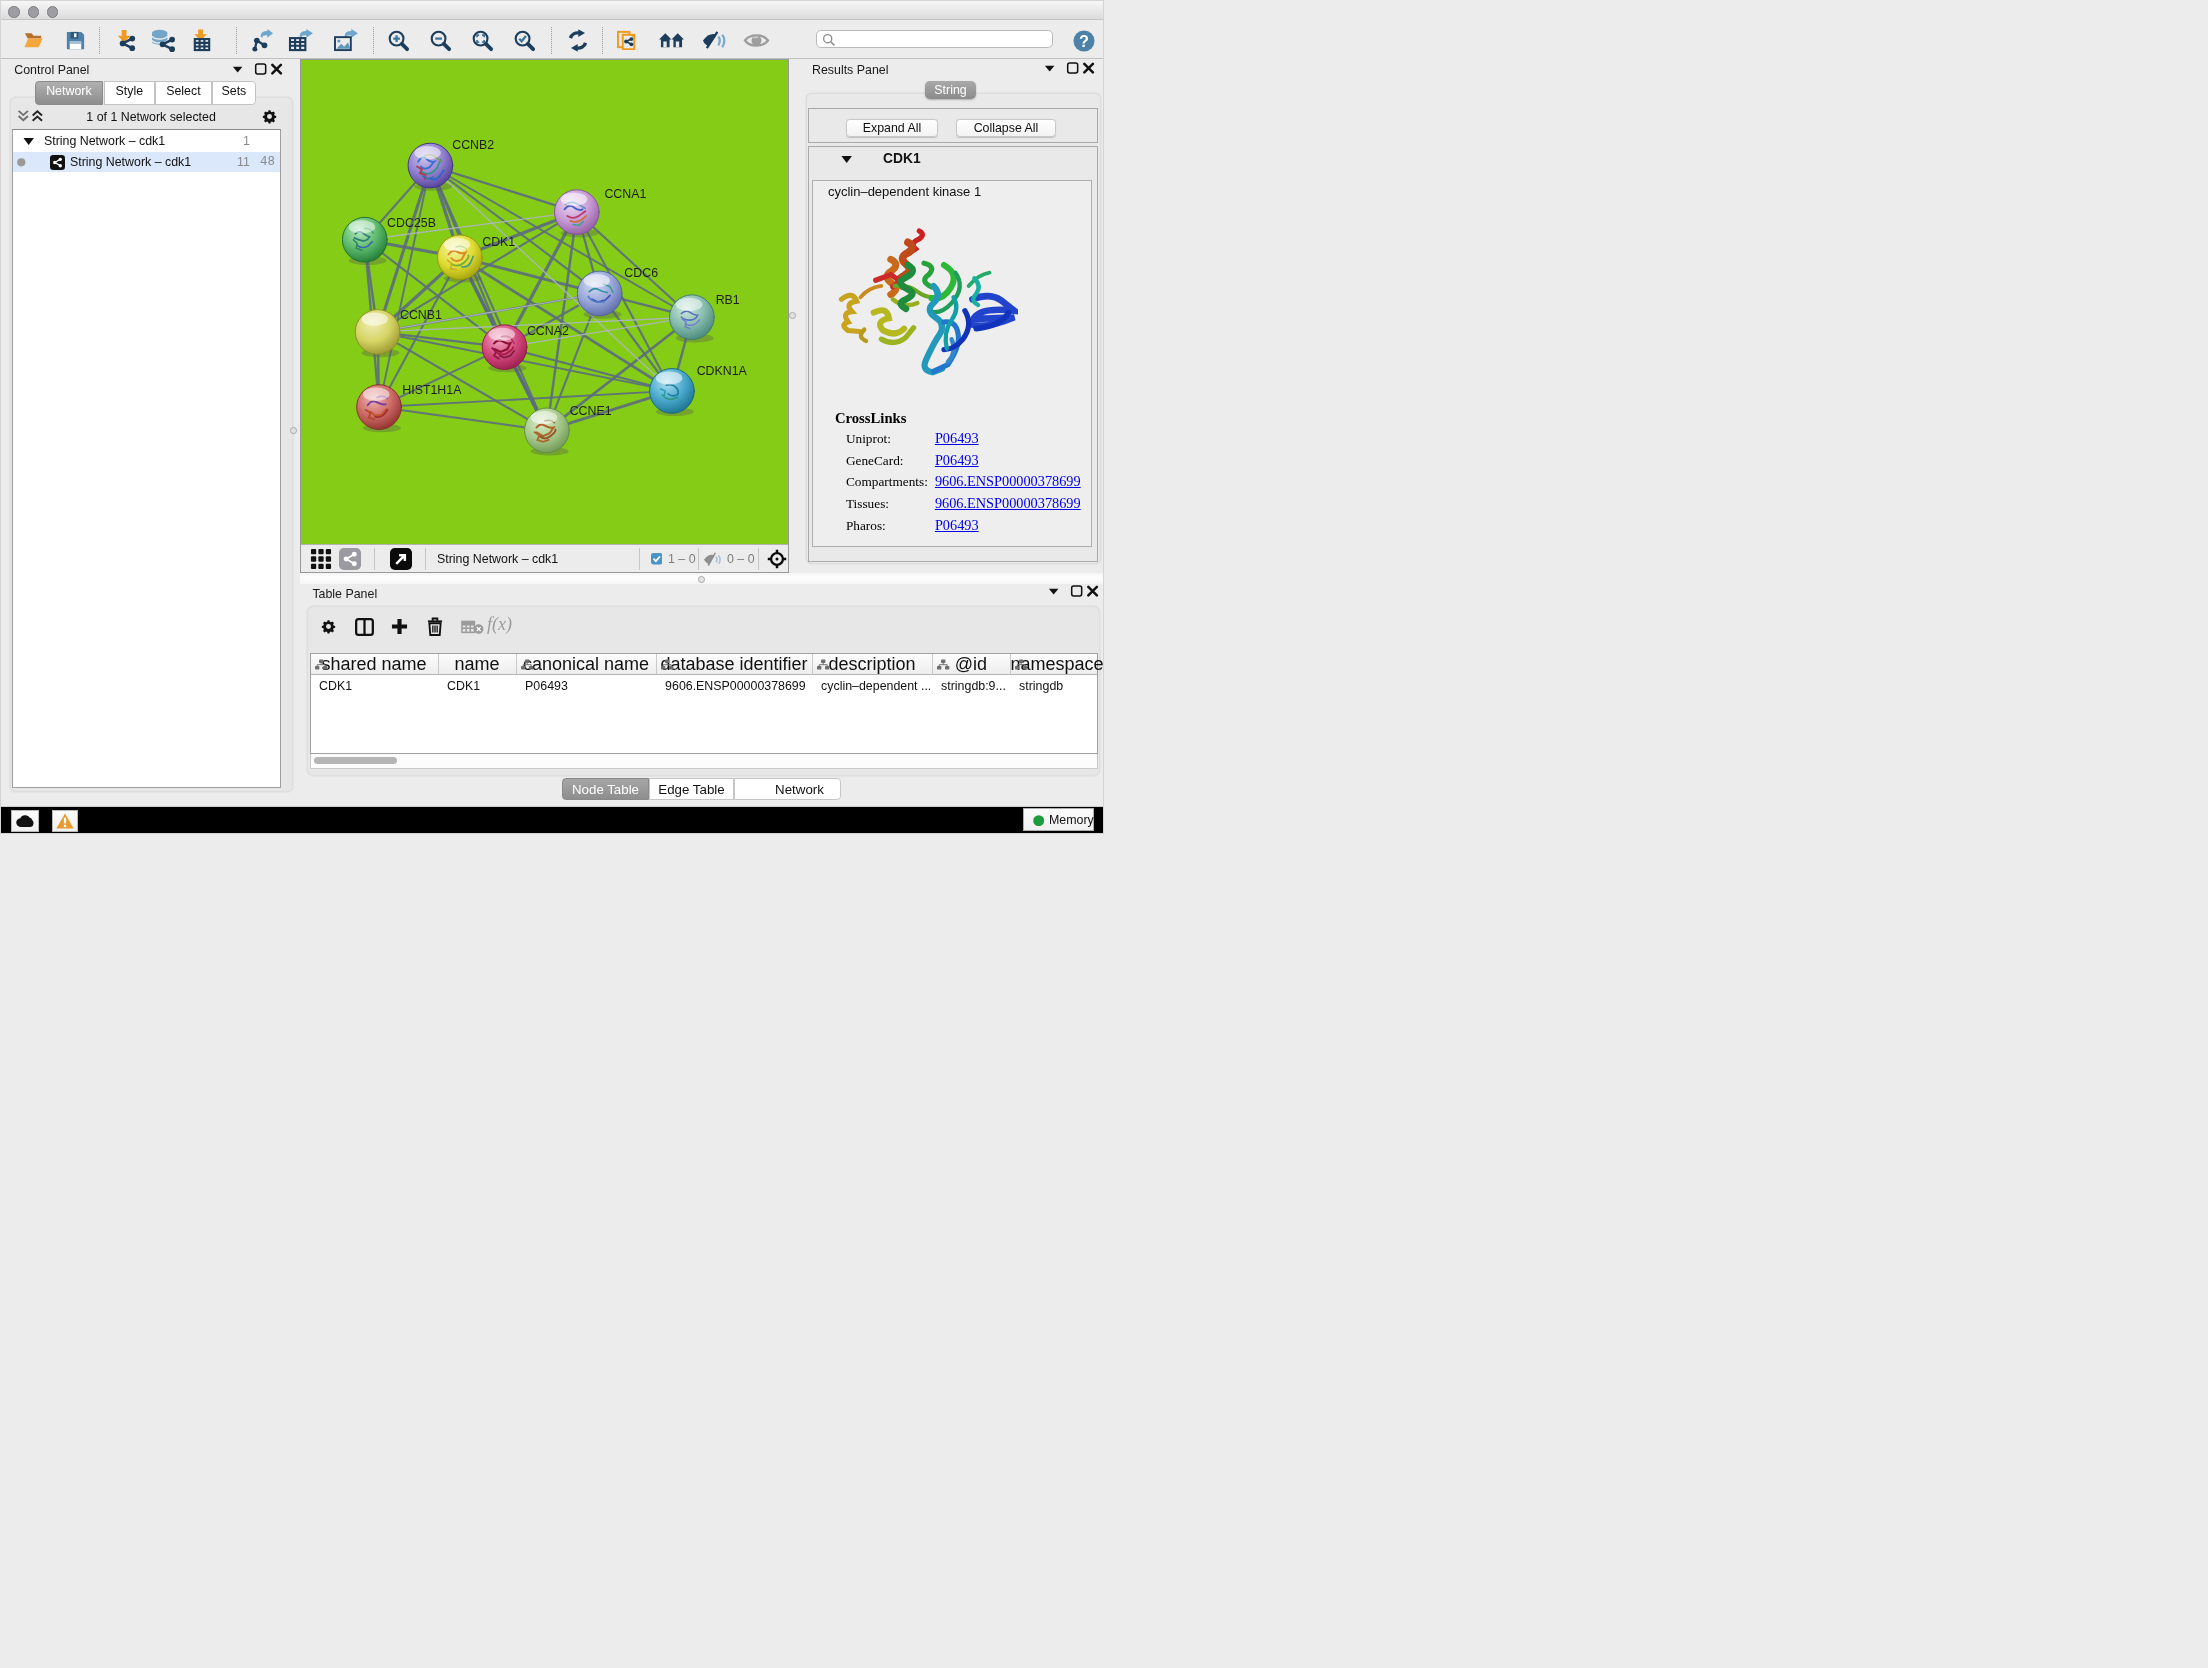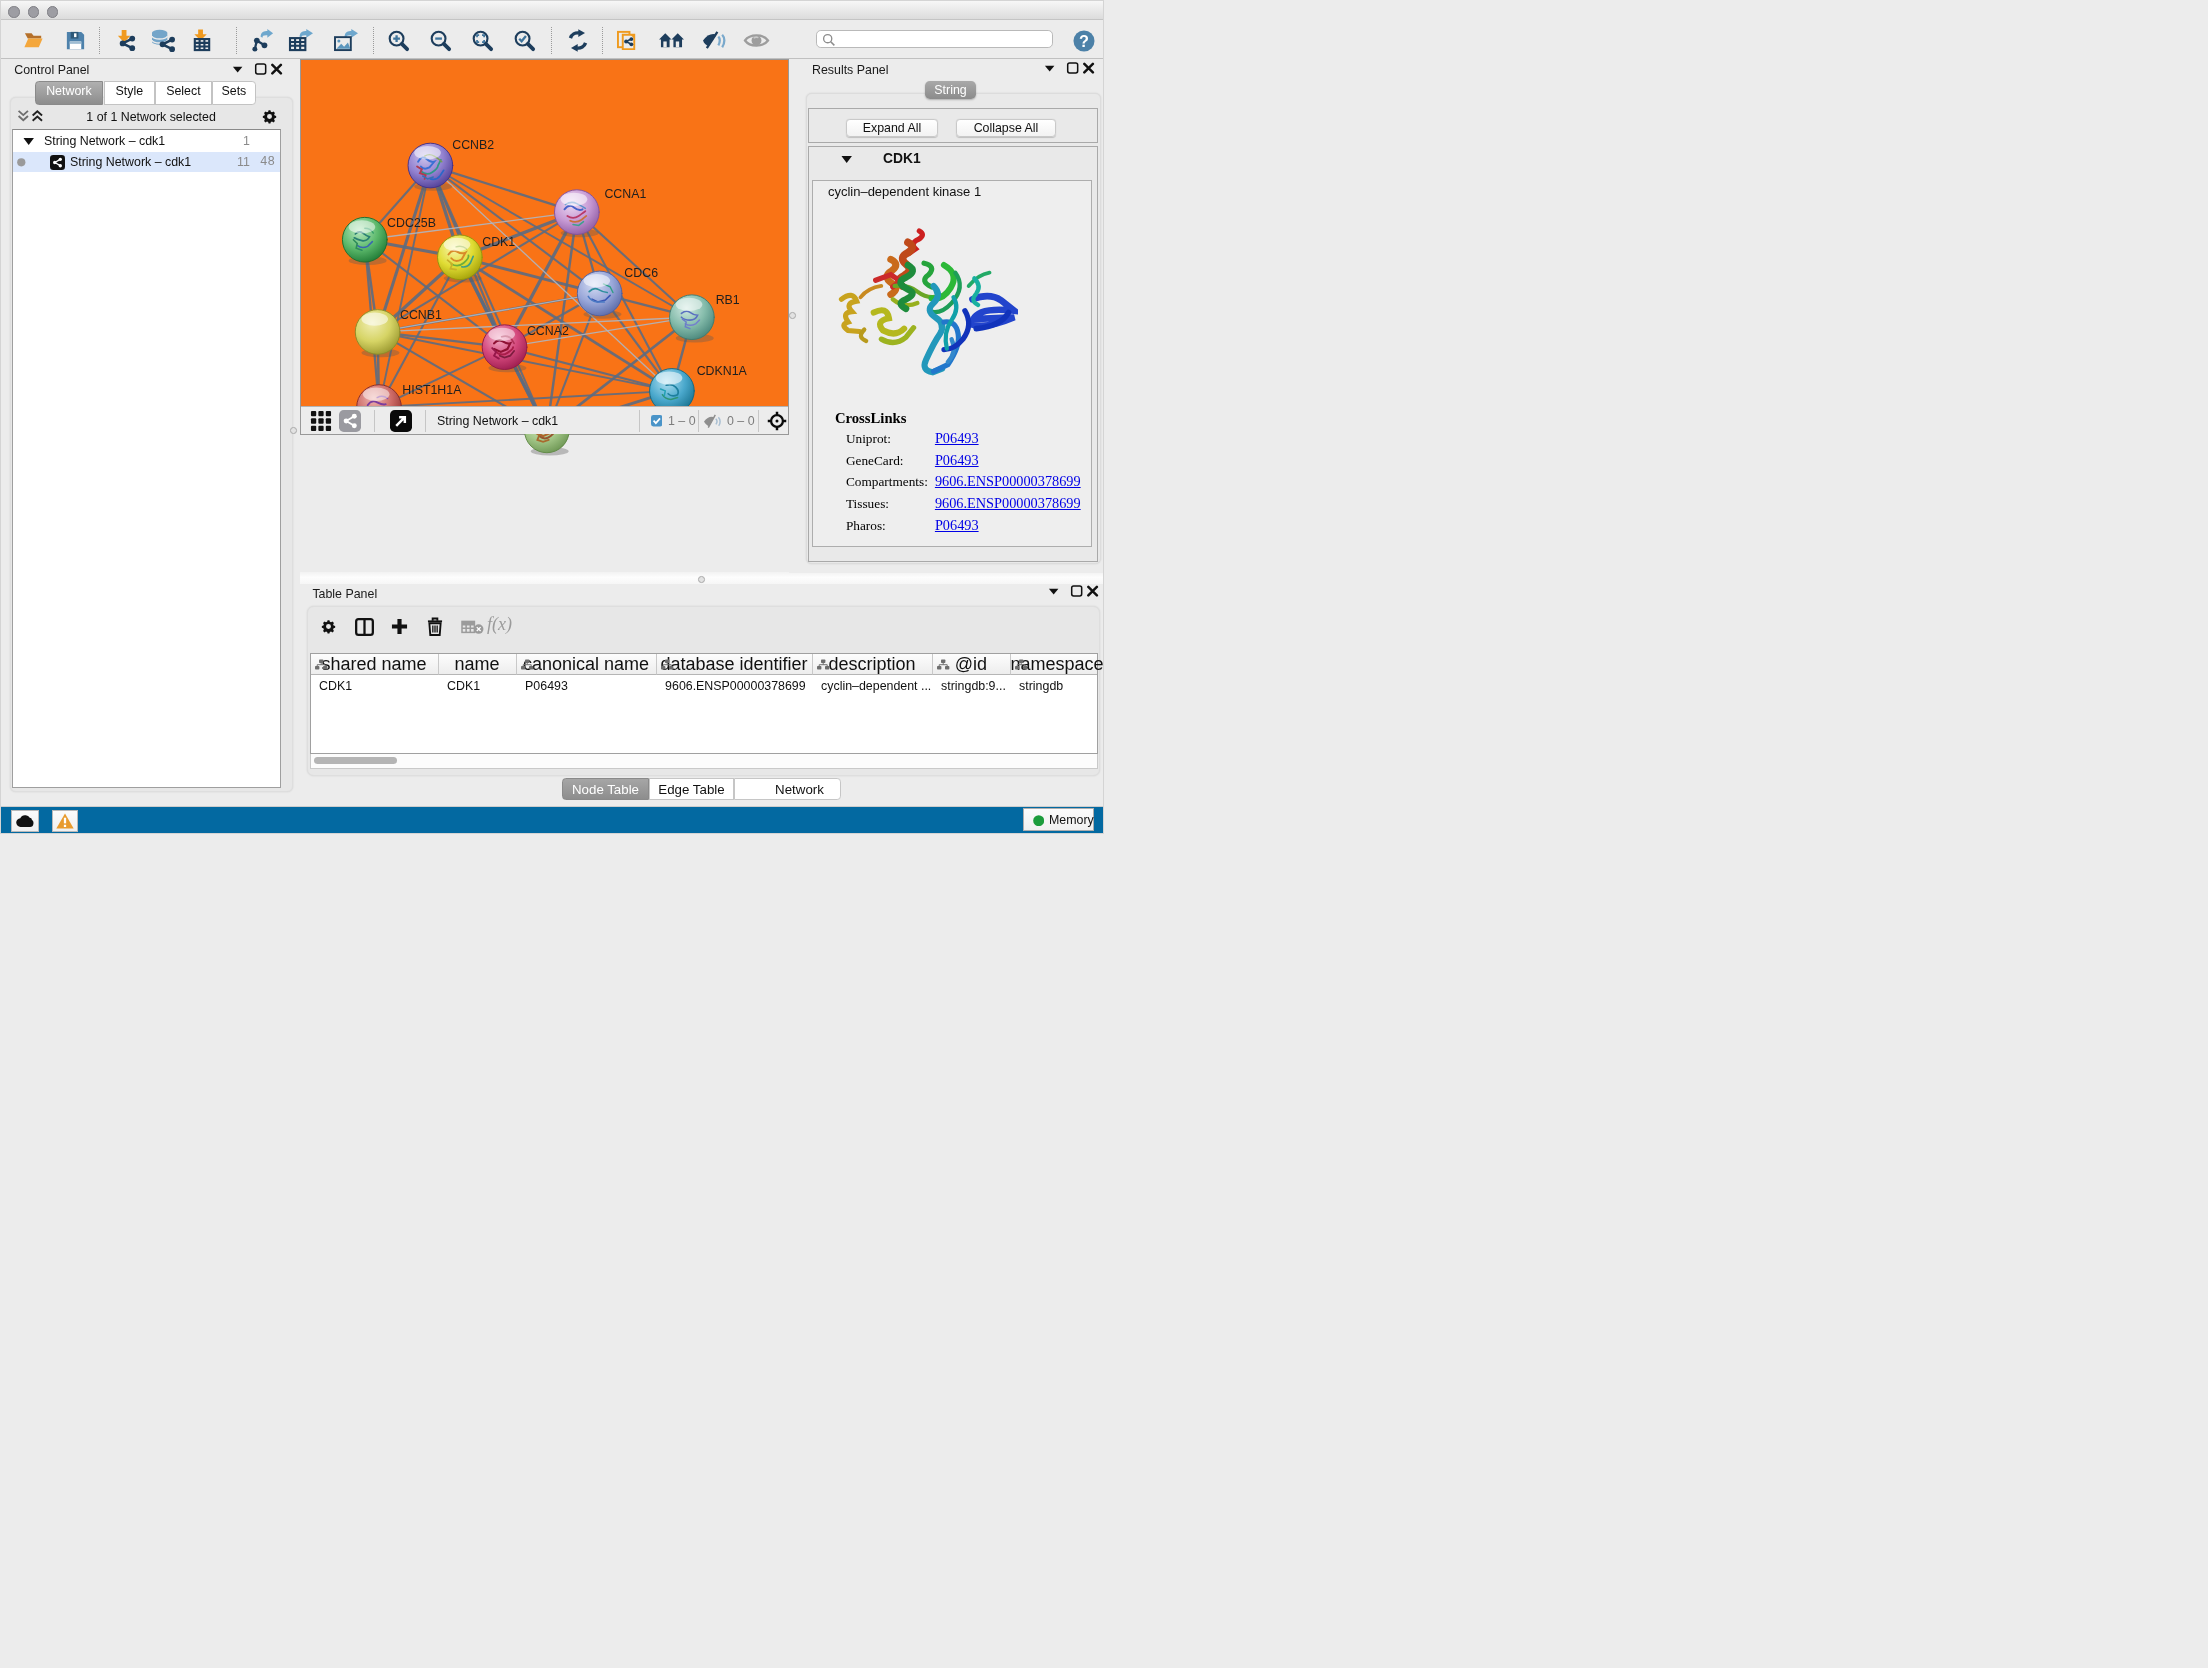--- a/index.html
+++ b/index.html
@@ -30,21 +30,21 @@
 #cpanel { left:2.9px; top:59px; width:297px; height:747px; background:#ececec; }
 .tab { position:absolute; height:24px; font-size:12.4px; text-align:center;
   background:#fff; border:1px solid #c3c3c3; color:#111; line-height:18px; }
 .tabsel { background:linear-gradient(#b0b0b0,#8d8d8d); color:#fff; border-color:#8a8a8a; }
 #cp-inner { position:absolute; left:6.7px; top:38px; width:283px; height:695px;
   background:#e7e7e7; border-radius:5.7px; border:1px solid #dedede;
   box-shadow:0 0 1.9px rgba(0,0,0,0.12); }
 .cprow { position:absolute; left:0; width:100%; height:20.4px; font-size:12.4px;
   color:#111; }
 
-#netview { left:300px; top:59px; width:489px; height:376px; background:#f97316;
+#netview { left:300px; top:59px; width:489px; height:514px; background:#84cc16;
   border:1px solid #989898; }
 #netstatus { position:absolute; left:0; bottom:0; width:100%; height:27.6px;
   background:#ececec; border-top:1px solid #b3b3b3; }
 .nsep { position:absolute; top:2.9px; height:22px; border-left:1px solid #c6c6c6; }
 
 #rpanel { left:789px; top:59px; width:315px; height:514px; background:#ececec; }
 #rp-inner { position:absolute; left:17px; top:34px; width:295px; height:471px;
   background:#e9e9e9; border-radius:5.7px; border:1px solid #dcdcdc;
   box-shadow:0 0 1.9px rgba(0,0,0,0.12); }
 #stringtab { position:absolute; left:136px; top:22px; width:51px; height:18px;
@@ -68,21 +68,21 @@
   color:#111; text-align:center; line-height:21px; }
 .td { position:absolute; top:22.4px; height:21px; font-size:12.4px; color:#111;
   line-height:21px; padding-left:8.6px; }
 #tscroll { position:absolute; left:9.5px; top:169px; width:788px; height:14.7px;
   background:#fcfcfc; border:1px solid #c9c9c9; border-top:none; }
 #tthumb { position:absolute; left:3.8px; top:2.9px; width:83px; height:7.6px;
   background:#b5b5b5; border-radius:3.8px; }
 .btab { position:absolute; top:193px; height:22px; font-size:13.3px; text-align:center;
   line-height:21px; background:#fff; border:1px solid #c6c6c6; color:#111; }
 
-#statusbar { left:0; top:806px; width:1104px; height:28.5px; background:#0369a1;
+#statusbar { left:0; top:806px; width:1104px; height:28.5px; background:#000000;
   border-top:1px solid #cdcdcd; }
 .sbtn { position:absolute; top:2.9px; height:22px; background:linear-gradient(#fbfbfb,#f0f0f0);
   border:1px solid #b9b9b9; }
 
 .sdot { position:absolute; width:6.7px; height:6.7px; border-radius:50%;
   background:#e2e2e2; border:1px solid #a9a9a9; }
 </style>
 </head>
 <body>
 

